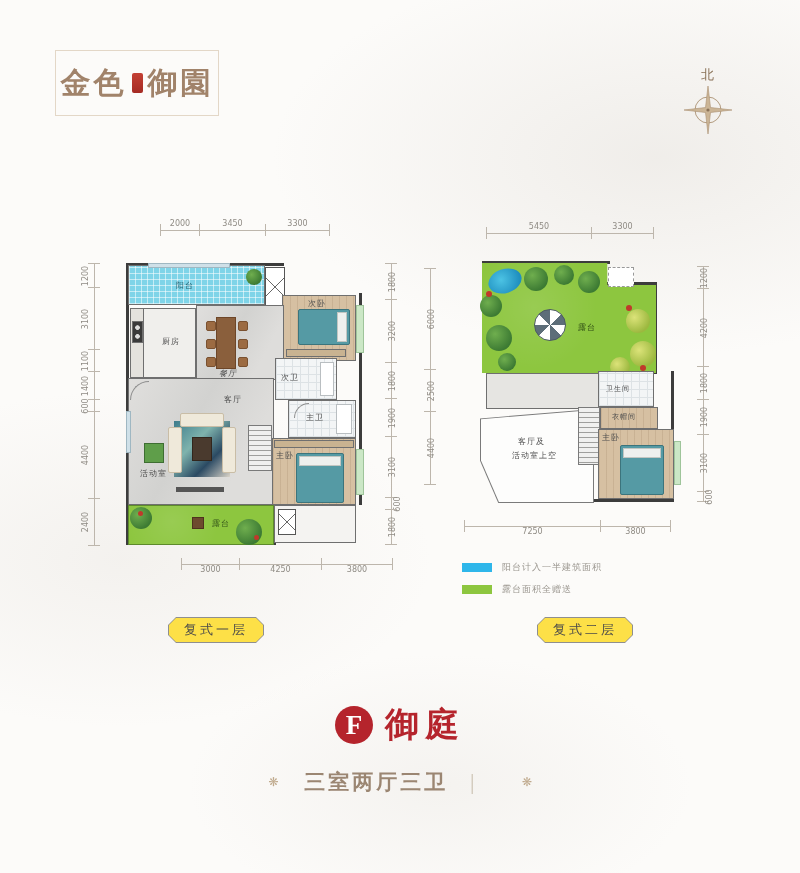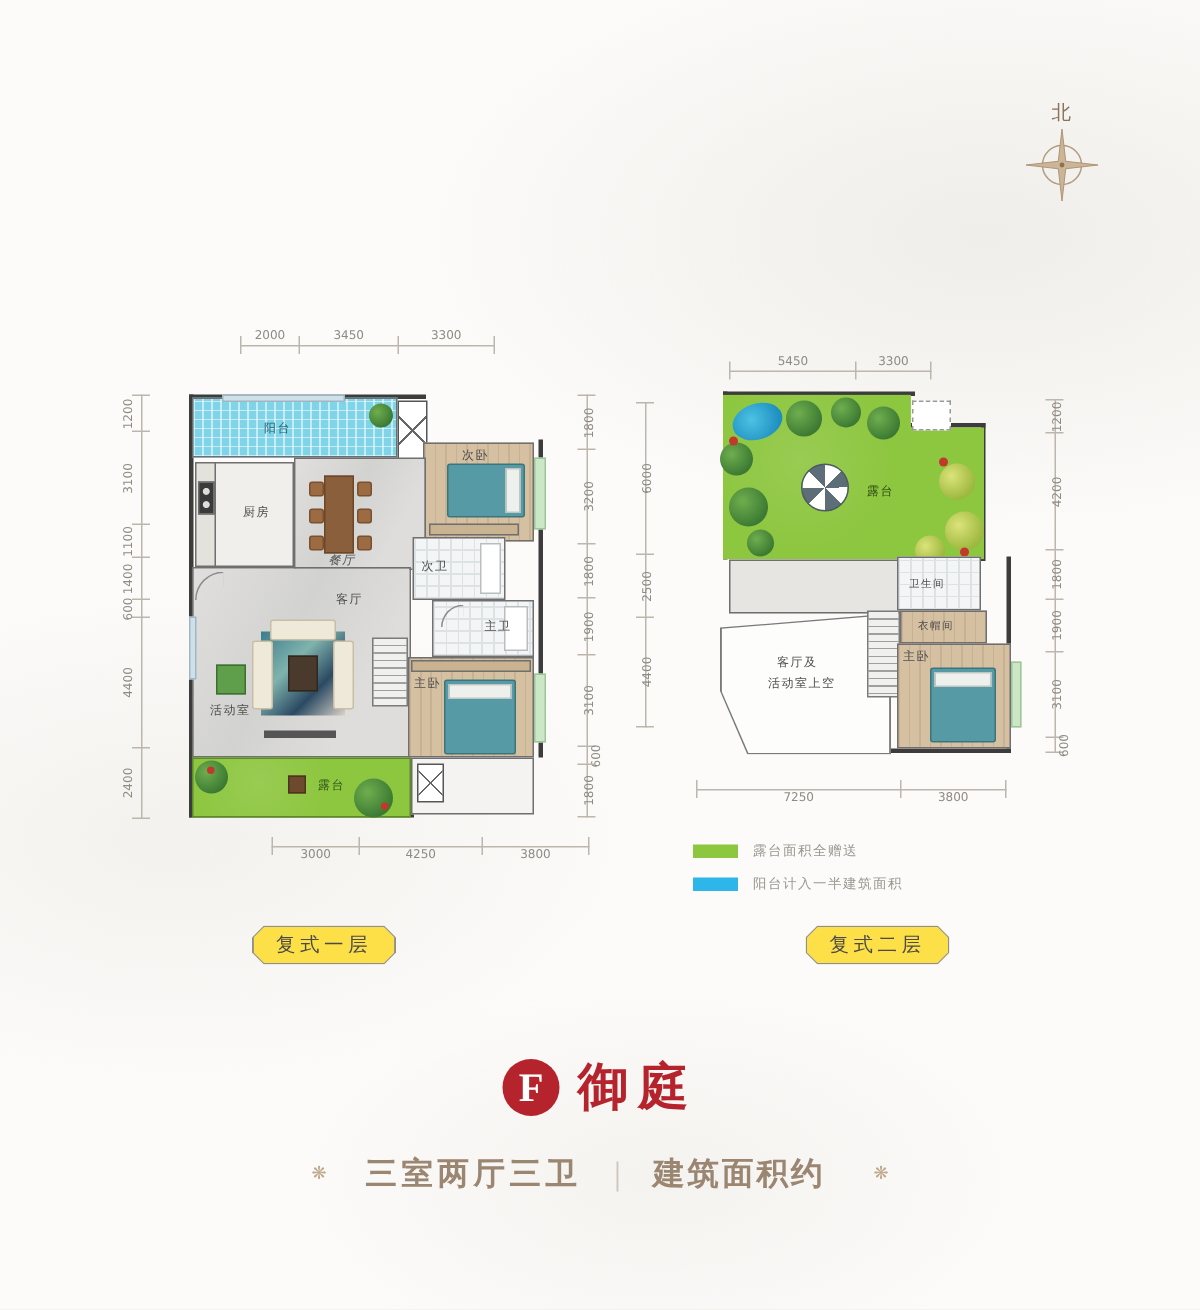--- a/index.html
+++ b/index.html
@@ -84,20 +84,25 @@
   .divb{font-size:20px;color:#cfc6b8;margin:0 14px;font-weight:normal;}
   .areaL{font-size:21px;font-weight:bold;letter-spacing:2px;margin-right:6px;}
   .areaV{font-size:30px;letter-spacing:1px;}
   .areaV sup{font-size:13px;}
 </style>
 </head>
 <body>
 
 <div class="canvas">
 
+  <div class="logo">
+    <span class="zi">金色</span>
+    <span class="seal"></span>
+    <span class="zi">御園</span>
+  </div>
 
   <div class="compass">
     <div class="n">北</div>
     <svg width="52" height="52" viewBox="0 0 52 52">
       <circle cx="26" cy="26" r="13" fill="none" stroke="#b39c80" stroke-width="1"></circle>
       <polygon points="26,2 28.5,23.5 50,26 28.5,28.5 26,50 23.5,28.5 2,26 23.5,23.5" fill="#cbb596" stroke="#a98f71" stroke-width="0.6"></polygon>
       <polygon points="36,16 27.5,24.5 16,36 24.5,27.5" fill="#b39c80"></polygon>
       <polygon points="16,16 24.5,24.5 36,36 27.5,27.5" fill="#b39c80"></polygon>
       <circle cx="26" cy="26" r="1.6" fill="#8a7258"></circle>
     </svg>
@@ -153,21 +158,21 @@
 
     <div class="stairs" style="left:130px;top:164px;width:22px;height:44px;"></div>
 
     <div class="zone floor-tile" style="left:157px;top:97px;width:62px;height:42px;"></div>
     <div class="zone" style="left:202px;top:101px;width:14px;height:34px;background:#fff;border-color:#b9bec1;"></div>
     <div class="rlab" style="left:163px;top:112px;">次卫</div>
 
     <div class="zone floor-tile" style="left:170px;top:139px;width:68px;height:38px;"></div>
     <div class="zone" style="left:218px;top:143px;width:16px;height:30px;background:#fff;border-color:#b9bec1;"></div>
     <div class="door" style="left:176px;top:142px;width:14px;height:14px;"></div>
-    <div class="rlab" style="left:205px;top:152px;">主卫</div>
+    <div class="rlab" style="left:188px;top:152px;">主卫</div>
 
     <div class="zone floor-wood" style="left:154px;top:177px;width:84px;height:67px;"></div>
     <div class="bay" style="left:238px;top:188px;width:6px;height:44px;"></div>
     <div class="zone" style="left:156px;top:179px;width:80px;height:8px;background:#c9b391;"></div>
     <div class="bed v" style="left:178px;top:192px;width:46px;height:48px;"></div>
     <div class="rlab" style="left:158px;top:190px;">主卧</div>
 
     <div class="zone grass" style="left:10px;top:244px;width:146px;height:40px;border-color:#5d8a2b;"></div>
     <div class="tree" style="left:12px;top:246px;width:22px;height:22px;"></div>
     <div class="tree" style="left:118px;top:258px;width:26px;height:26px;"></div>
@@ -291,21 +296,21 @@
 
     <div class="zone floor-wood" style="left:122px;top:146px;width:58px;height:22px;"></div>
     <div class="rlab" style="left:134px;top:152px;font-size:7px;">衣帽间</div>
 
     <div class="zone floor-wood" style="left:120px;top:168px;width:76px;height:70px;"></div>
     <div class="bay" style="left:196px;top:180px;width:5px;height:42px;"></div>
     <div class="bed v" style="left:142px;top:184px;width:42px;height:48px;"></div>
     <div class="rlab" style="left:124px;top:172px;">主卧</div>
   </div>
 
-  <div class="railh" style="left:486px;top:241px;width:135px;text-decoration:underline;">
+  <div class="railh" style="left:486px;top:227px;width:168px;text-decoration:underline;">
     <span class="seg" style="width:105px;">
         <i>5450</i>
       </span>
     <span class="seg" style="width:63px;">
         <i>3300</i>
       </span>
   </div>
   <div class="railh lb" style="left:464px;top:520px;width:207px;">
     <span class="seg" style="width:136px;">
         <i>7250</i>
@@ -341,43 +346,42 @@
     <span class="seg" style="height:57px;">
         <i>3100</i>
       </span>
     <span class="seg" style="height:11px;">
         <i>600</i>
       </span>
   </div>
 
   <div class="legend">
     <div class="lrow">
+      <div class="sw" style="background:#2eb6ea;"></div>
+      <span>阳台计入一半建筑面积</span>
+    </div>
+    <div class="lrow">
       <div class="sw" style="background:#8dc63f;"></div>
       <span>露台面积全赠送</span>
-    </div>
-    <div class="lrow">
-      <div class="sw" style="background:#2eb6ea;"></div>
-      <span>阳台计入一半建筑面积</span>
     </div>
   </div>
 
   <div class="plq" style="left:168px;top:617px;">
     <div class="in">复式一层</div>
   </div>
   <div class="plq" style="left:537px;top:617px;">
     <div class="in">复式二层</div>
   </div>
 
   <div class="unit">
     <div class="urow1">
       <div class="fbadge">F</div>
       <div class="uname">御庭</div>
     </div>
     <div class="urow2">
       <span class="ros">❋</span>
       <span class="spec">三室两厅三卫</span>
       <span class="divb">｜</span>
-      <span class="areaL">建筑面积约</span>
       <span class="ros">❋</span>
     </div>
   </div>
 
 </div>
 
 </body></html>

